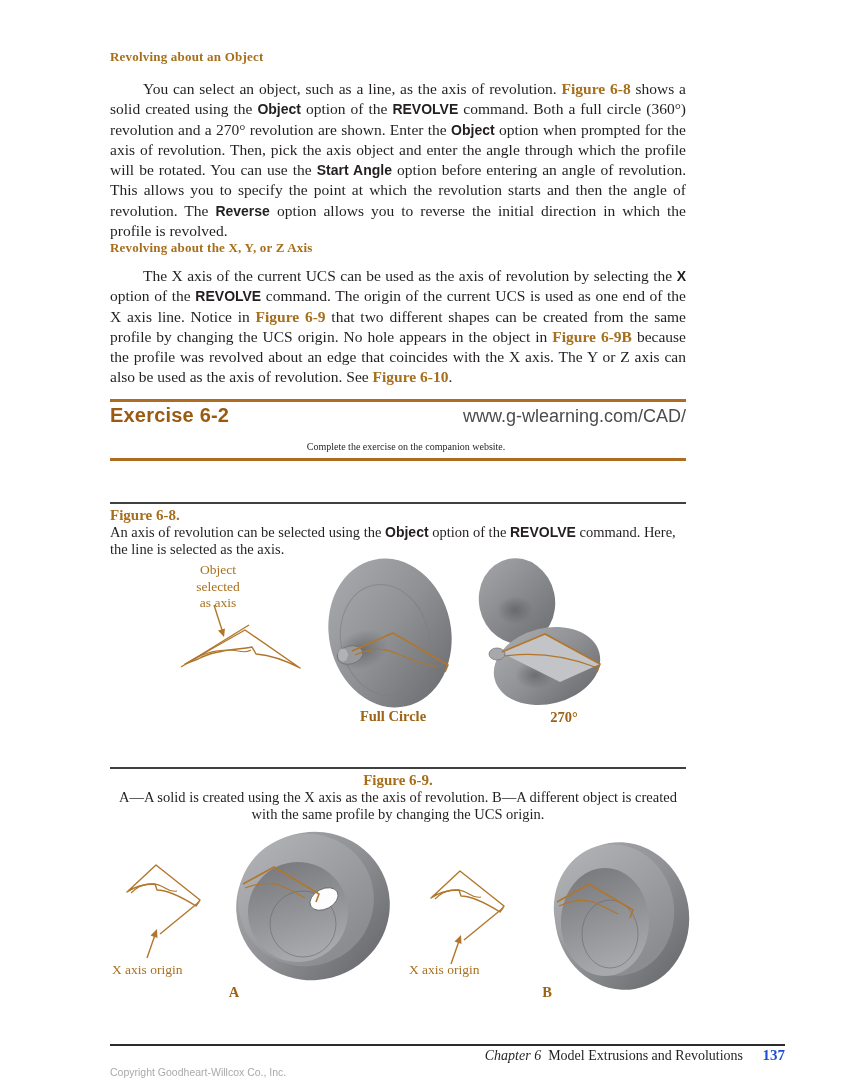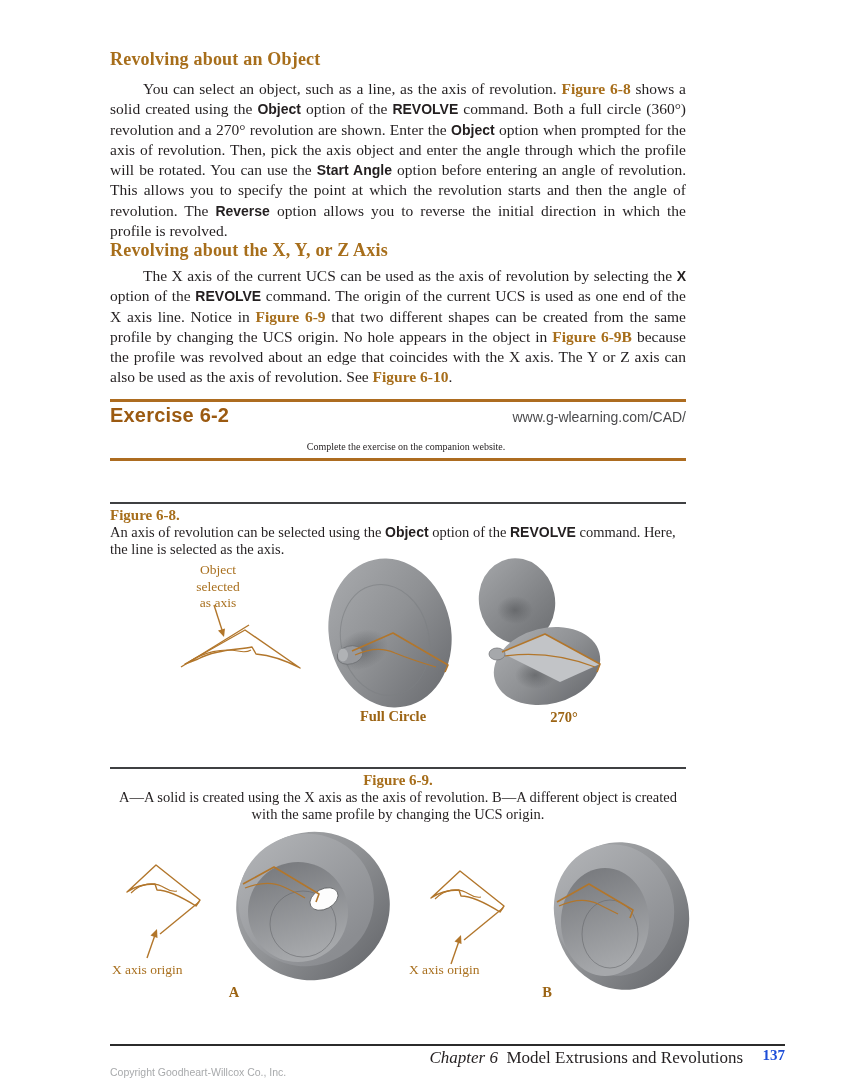--- a/index.html
+++ b/index.html
@@ -3,50 +3,50 @@
 <meta charset="utf-8">
 <style>
   html,body{margin:0;padding:0;background:#ffffff;}
   .page{
     position:relative;width:849px;height:1087px;background:#ffffff;overflow:hidden;
     font-family:"Liberation Serif","DejaVu Serif",serif;color:#231f20;
   }
   .abs{position:absolute;}
   .content-left{left:110px;width:576px;}
   h2.sec-head{
-    margin:0;font-size:18px;font-weight:bold;color:#a76e1b;
+    margin:0;font-size:13px;font-weight:bold;color:#a76e1b;
     font-family:"Liberation Serif","DejaVu Serif",serif;letter-spacing:.2px;
   }
   p.body-text{
     margin:0;font-size:15.5px;line-height:20.3px;text-align:justify;text-indent:33px;
   }
   .seg-sans{font-family:"Liberation Sans","DejaVu Sans",sans-serif;font-weight:bold;font-size:14px;}
   .seg-figref{font-weight:bold;color:#a76e1b;}
   .rule-brown{height:3px;background:#ad6c20;}
   .rule-black{height:2px;background:#3f4042;}
   .ex-title{
     font-family:"Liberation Sans","DejaVu Sans",sans-serif;font-weight:bold;
     font-size:20px;color:#9b5a11;letter-spacing:.2px;
   }
   .ex-url{
-    font-family:"Liberation Sans","DejaVu Sans",sans-serif;font-size:14px;color:#4c4c4e;
+    font-family:"Liberation Sans","DejaVu Sans",sans-serif;font-size:18px;color:#4c4c4e;
   }
   .ex-body{margin:8px;font-size:10px;text-align:center;}
   .fig-label{font-weight:bold;color:#a76e1b;font-size:15px;display:block;}
   .fig-cap-text{font-size:14.5px;line-height:17px;width:576px;}
   .fig-annot{
     font-size:13.5px;line-height:16.5px;color:#a9701f;text-align:center;white-space:pre-line;
   }
   .fig-sublabel{
     font-weight:bold;color:#9c6414;font-size:14.5px;text-align:center;transform:translateX(-50%);
   }
   .footer-copy{
     font-family:"Liberation Sans","DejaVu Sans",sans-serif;font-size:10.5px;color:#a8aaac;margin-top:17px;
   }
-  .footer-chapter{font-size:17px;color:#231f20;}
+  .footer-chapter{font-size:14px;color:#231f20;}
   .footer-chapter .it{font-style:italic;}
   .footer-page{font-size:15px;font-weight:bold;color:#1d4ed8;}
   .ex-head-row{display:flex;justify-content:space-between;align-items:baseline;}
   svg{display:block;}
 </style>
 </head>
 <body>
 
 <div class="page">
 

